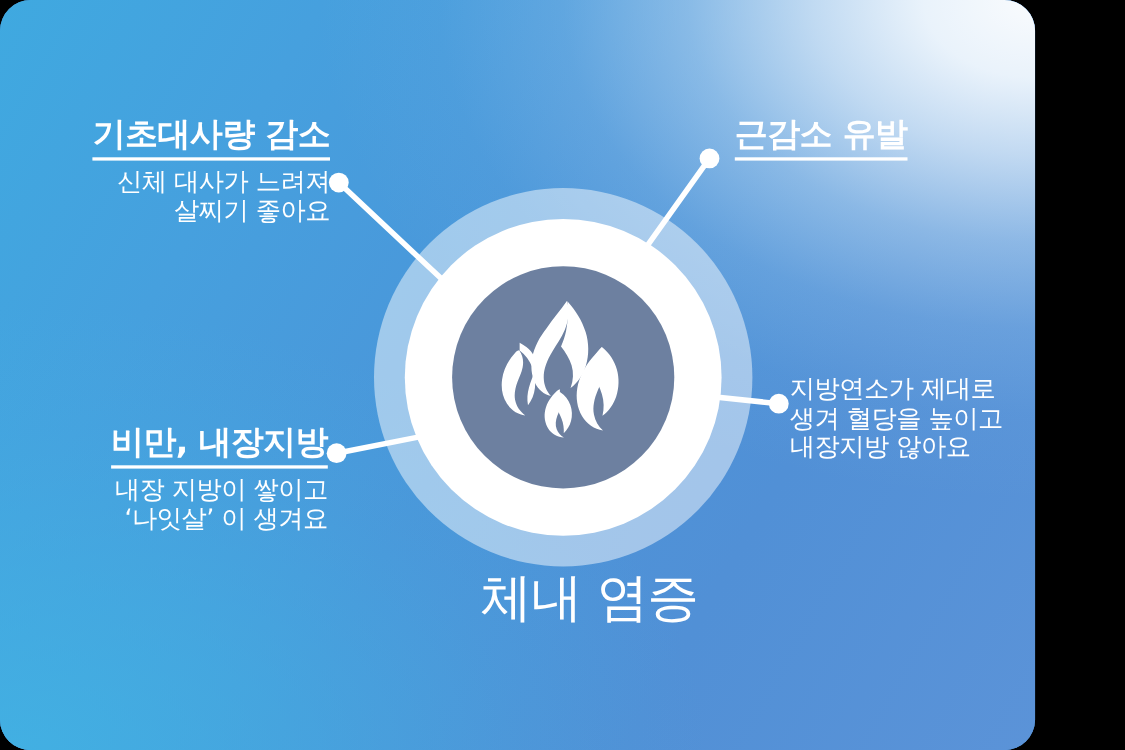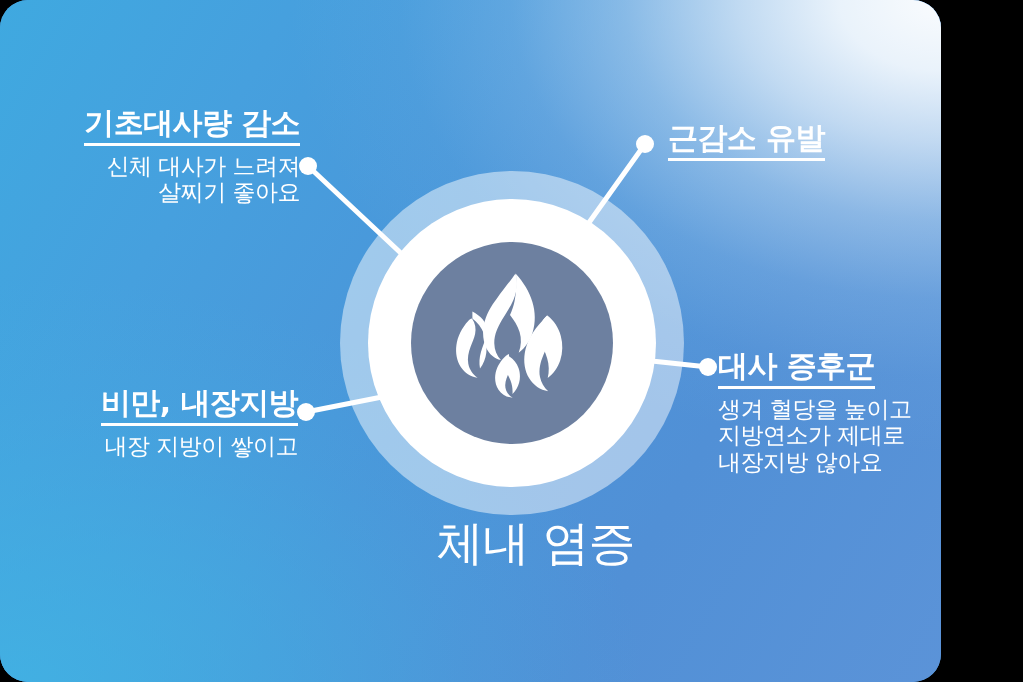--- a/index.html
+++ b/index.html
@@ -115,21 +115,21 @@
     font-size: 23px;
     font-weight: 400;
     letter-spacing: -0.5px;
     margin-top: 7px;
   }
   .label .body .ln {
     display: block;
     white-space: nowrap;
   }
   .label.align-right { text-align: right; }
-  .label.align-left  { text-align: left; margin-top: 15px; }
+  .label.align-left  { text-align: left; }
 
   #label-metabolism { left: 0;   top: 106px; width: 300px; }
   #label-sarcopenia { left: 668px; top: 106px; width: 330px; }
   #label-obesity    { left: 0;   top: 386px; width: 298px; }
   #label-syndrome   { left: 718px; top: 334px; width: 300px; }
 
   .center-title {
     position: absolute;
     left: 0;
     top: 512px;
@@ -223,27 +223,27 @@
   </div>
 
   <div class="label align-left" id="label-sarcopenia">
     <div class="heading">근감소 유발</div>
   </div>
 
   <div class="label align-right" id="label-obesity">
     <div class="heading">비만, 내장지방</div>
     <div class="body">
       <span class="ln">내장 지방이 쌓이고</span>
+      <span class="ln">‘나잇살’ 이 생겨요</span>
     </div>
   </div>
 
   <div class="label align-left" id="label-syndrome">
-    <div class="heading">대사 증후군</div>
     <div class="body">
+      <span class="ln">지방연소가 제대로</span>
       <span class="ln">생겨 혈당을 높이고</span>
-      <span class="ln">지방연소가 제대로</span>
       <span class="ln">내장지방 않아요</span>
     </div>
   </div>
 
   <div class="center-title">체내 염증</div>
 
 </div>
 
 </body></html>

